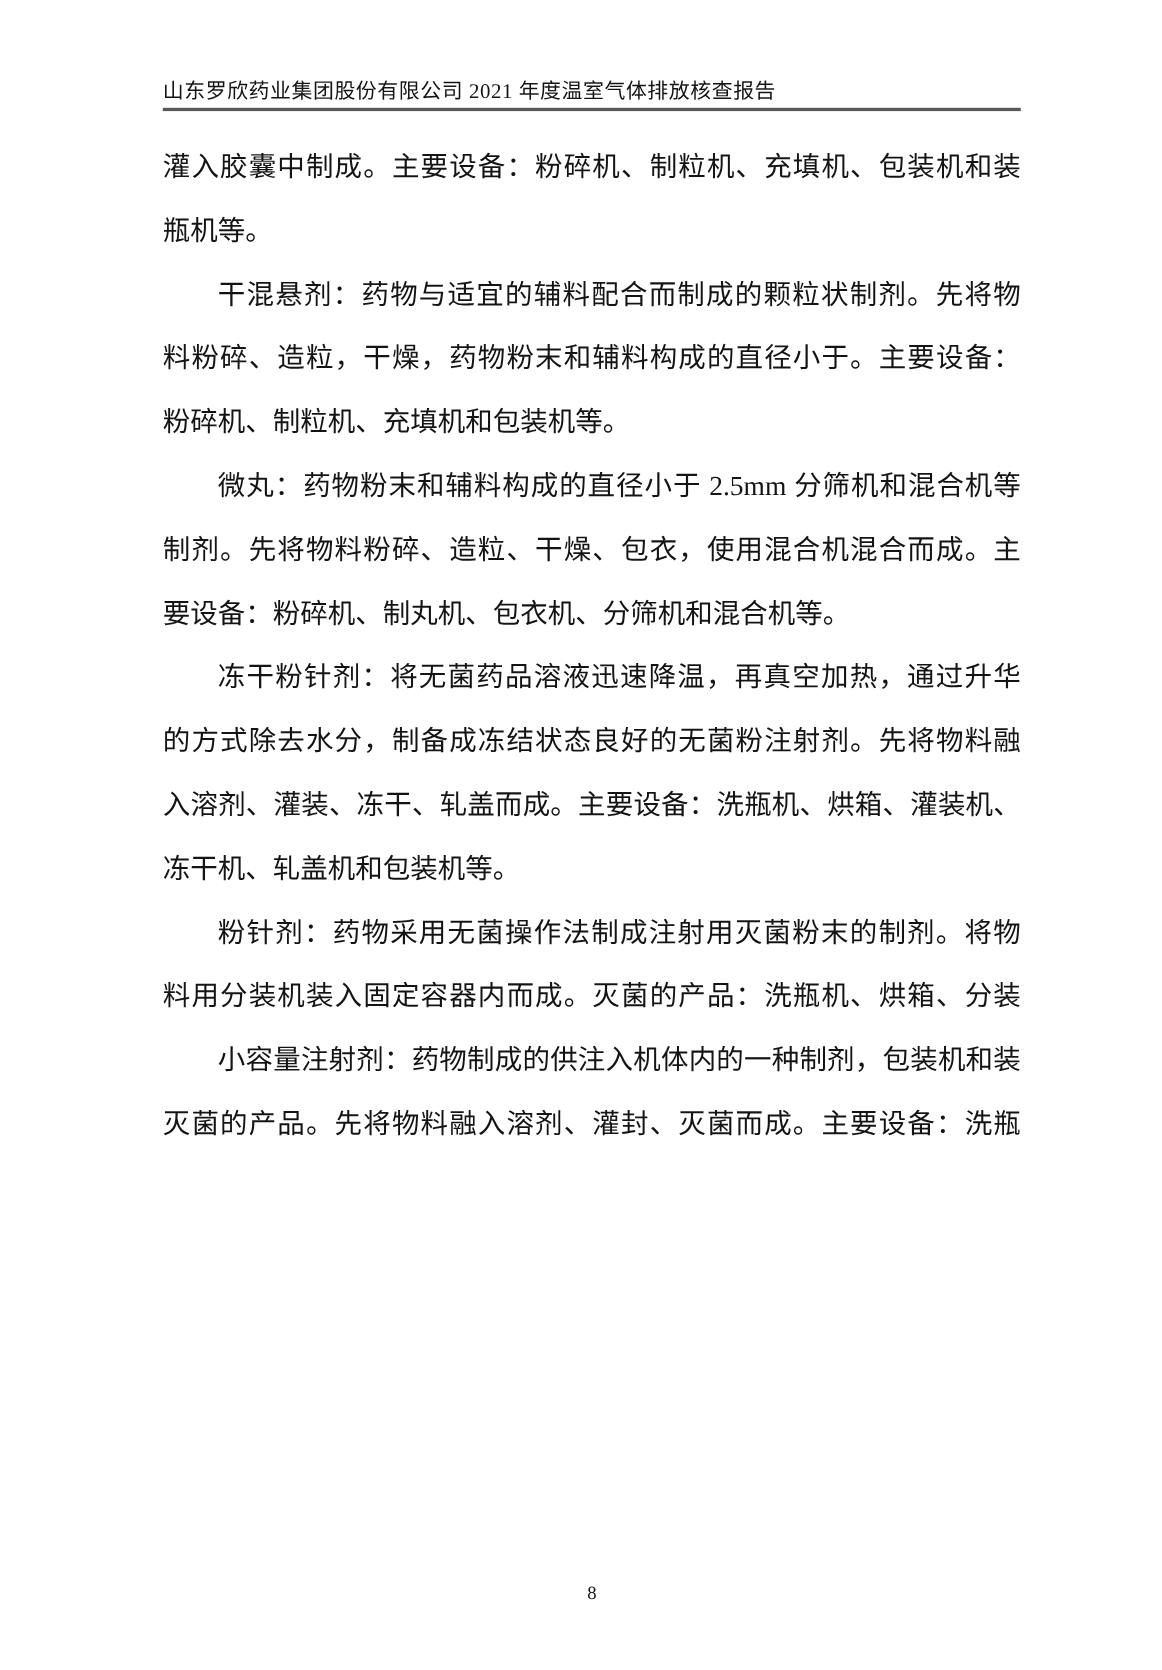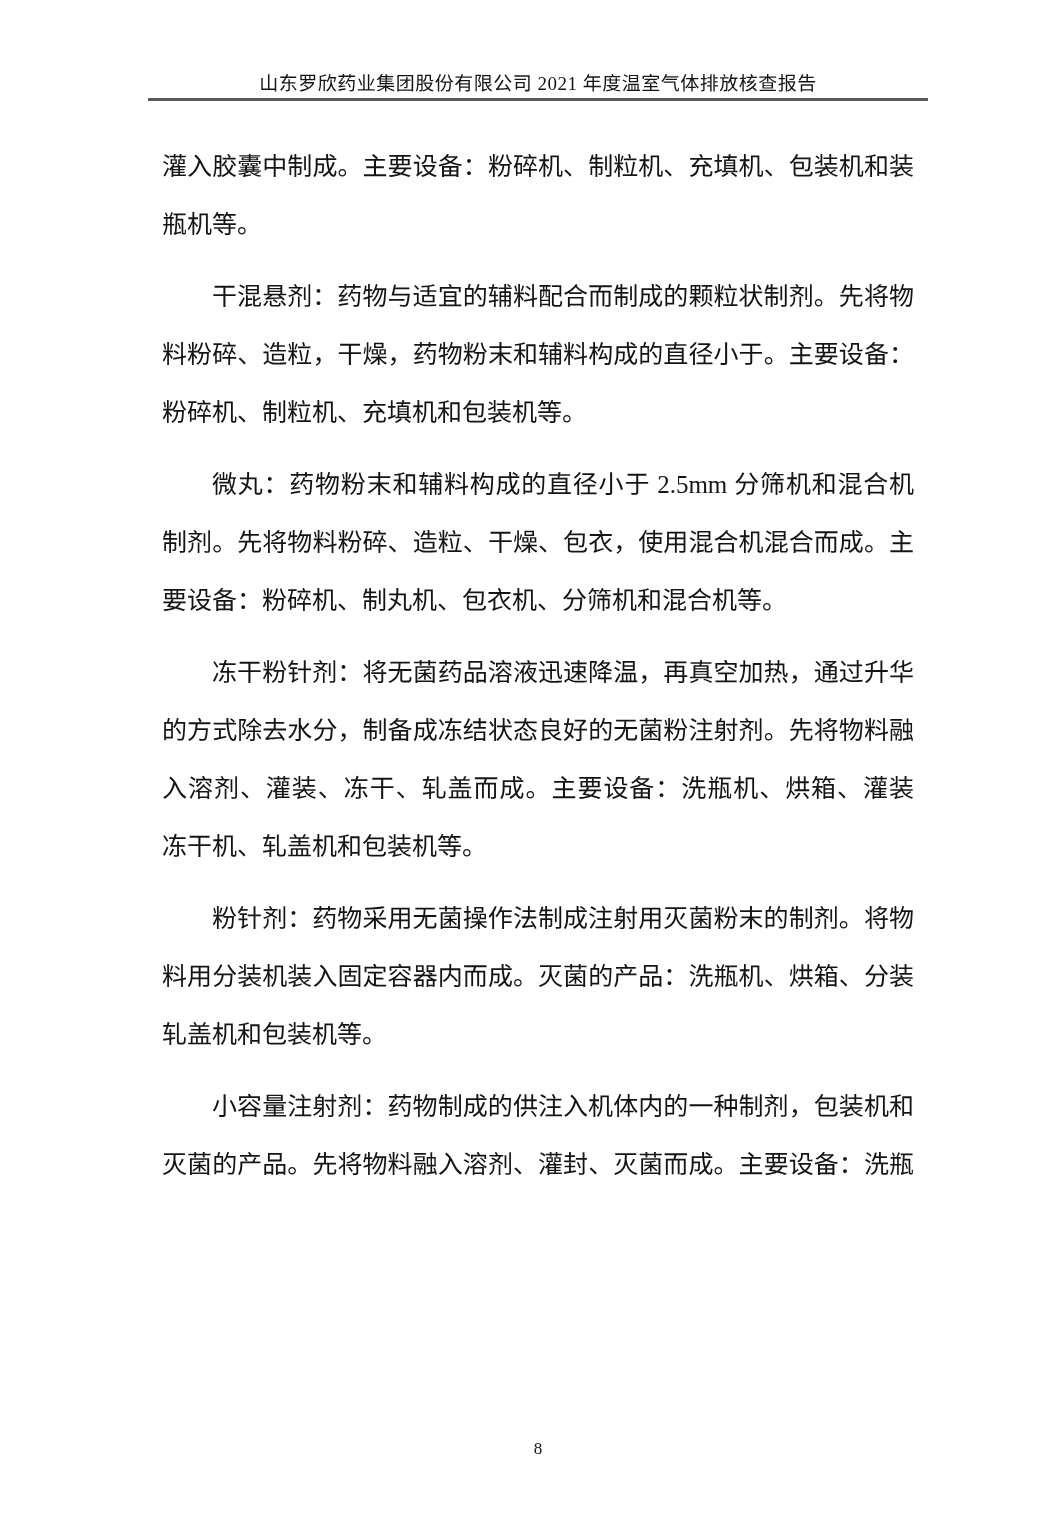--- a/index.html
+++ b/index.html
@@ -18,21 +18,20 @@
   .page {
     position: absolute;
     inset: 0;
   }
   
   .header-title {
     position: absolute;
     top: 72px;
     left: 148px;
     width: 780px;
-    text-align: center;
     font-size: 19px;
     line-height: 24px;
     letter-spacing: 0.5px;
     white-space: nowrap;
   }
   .header-rule {
     position: absolute;
     top: 98px;
     left: 148px;
     width: 780px;
@@ -41,21 +40,21 @@
   }
   
   .doc-body {
     position: absolute;
     top: 124px;
     left: 148px;
     width: 780px;
     font-size: 25px;
   }
   .paragraph {
-    margin: 14px;
+    margin: 0;
     padding: 0;
   }
   .line {
     height: 58px;
     line-height: 58px;
     text-align: justify;
     text-align-last: justify;
     overflow: hidden;
     white-space: normal;
   }
@@ -103,21 +102,20 @@
       </div>
       <div class="paragraph">
         <div class="line indent">冻干粉针剂：将无菌药品溶液迅速降温，再真空加热，通过升华</div>
         <div class="line">的方式除去水分，制备成冻结状态良好的无菌粉注射剂。先将物料融</div>
         <div class="line">入溶剂、灌装、冻干、轧盖而成。主要设备：洗瓶机、烘箱、灌装机、</div>
         <div class="line para-end">冻干机、轧盖机和包装机等。</div>
       </div>
       <div class="paragraph">
         <div class="line indent">粉针剂：药物采用无菌操作法制成注射用灭菌粉末的制剂。将物</div>
         <div class="line">料用分装机装入固定容器内而成。灭菌的产品：洗瓶机、烘箱、分装机、</div>
-        <div class="line para-end">轧盖机和包装机等。</div>
       </div>
       <div class="paragraph">
         <div class="line indent">小容量注射剂：药物制成的供注入机体内的一种制剂，包装机和装</div>
         <div class="line">灭菌的产品。先将物料融入溶剂、灌封、灭菌而成。主要设备：洗瓶</div>
       </div>
     </main>
 
   <footer>
     <div class="page-number">8</div>
   </footer>

